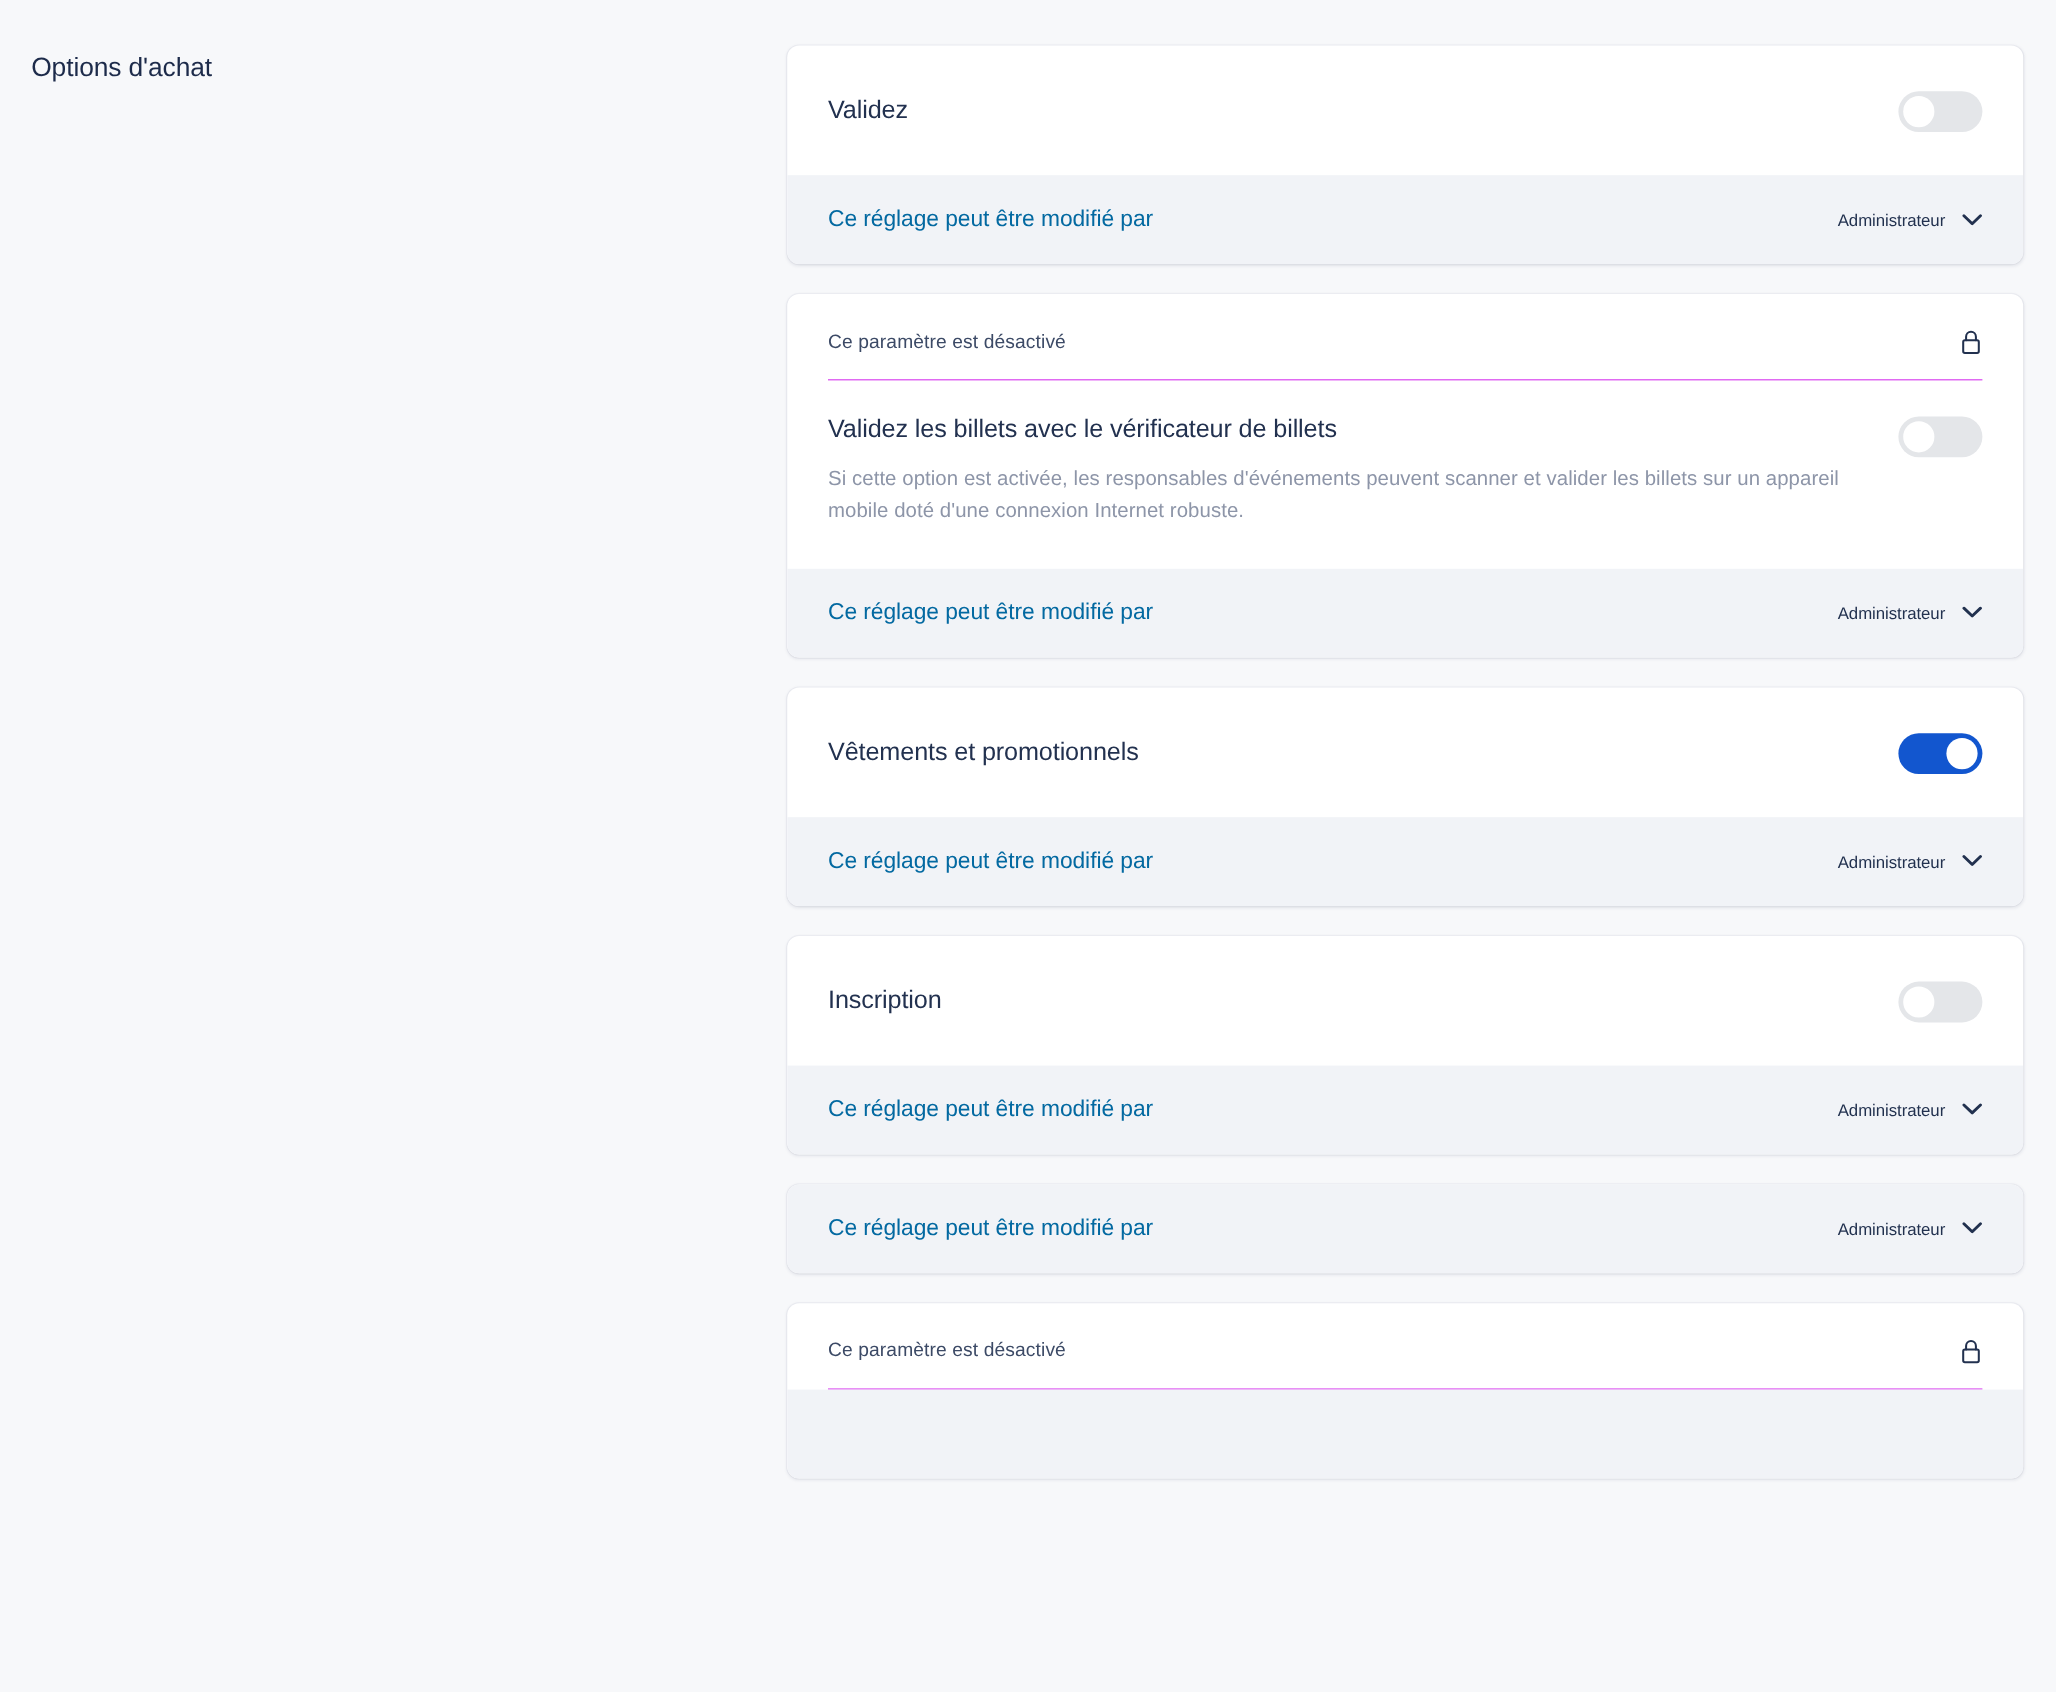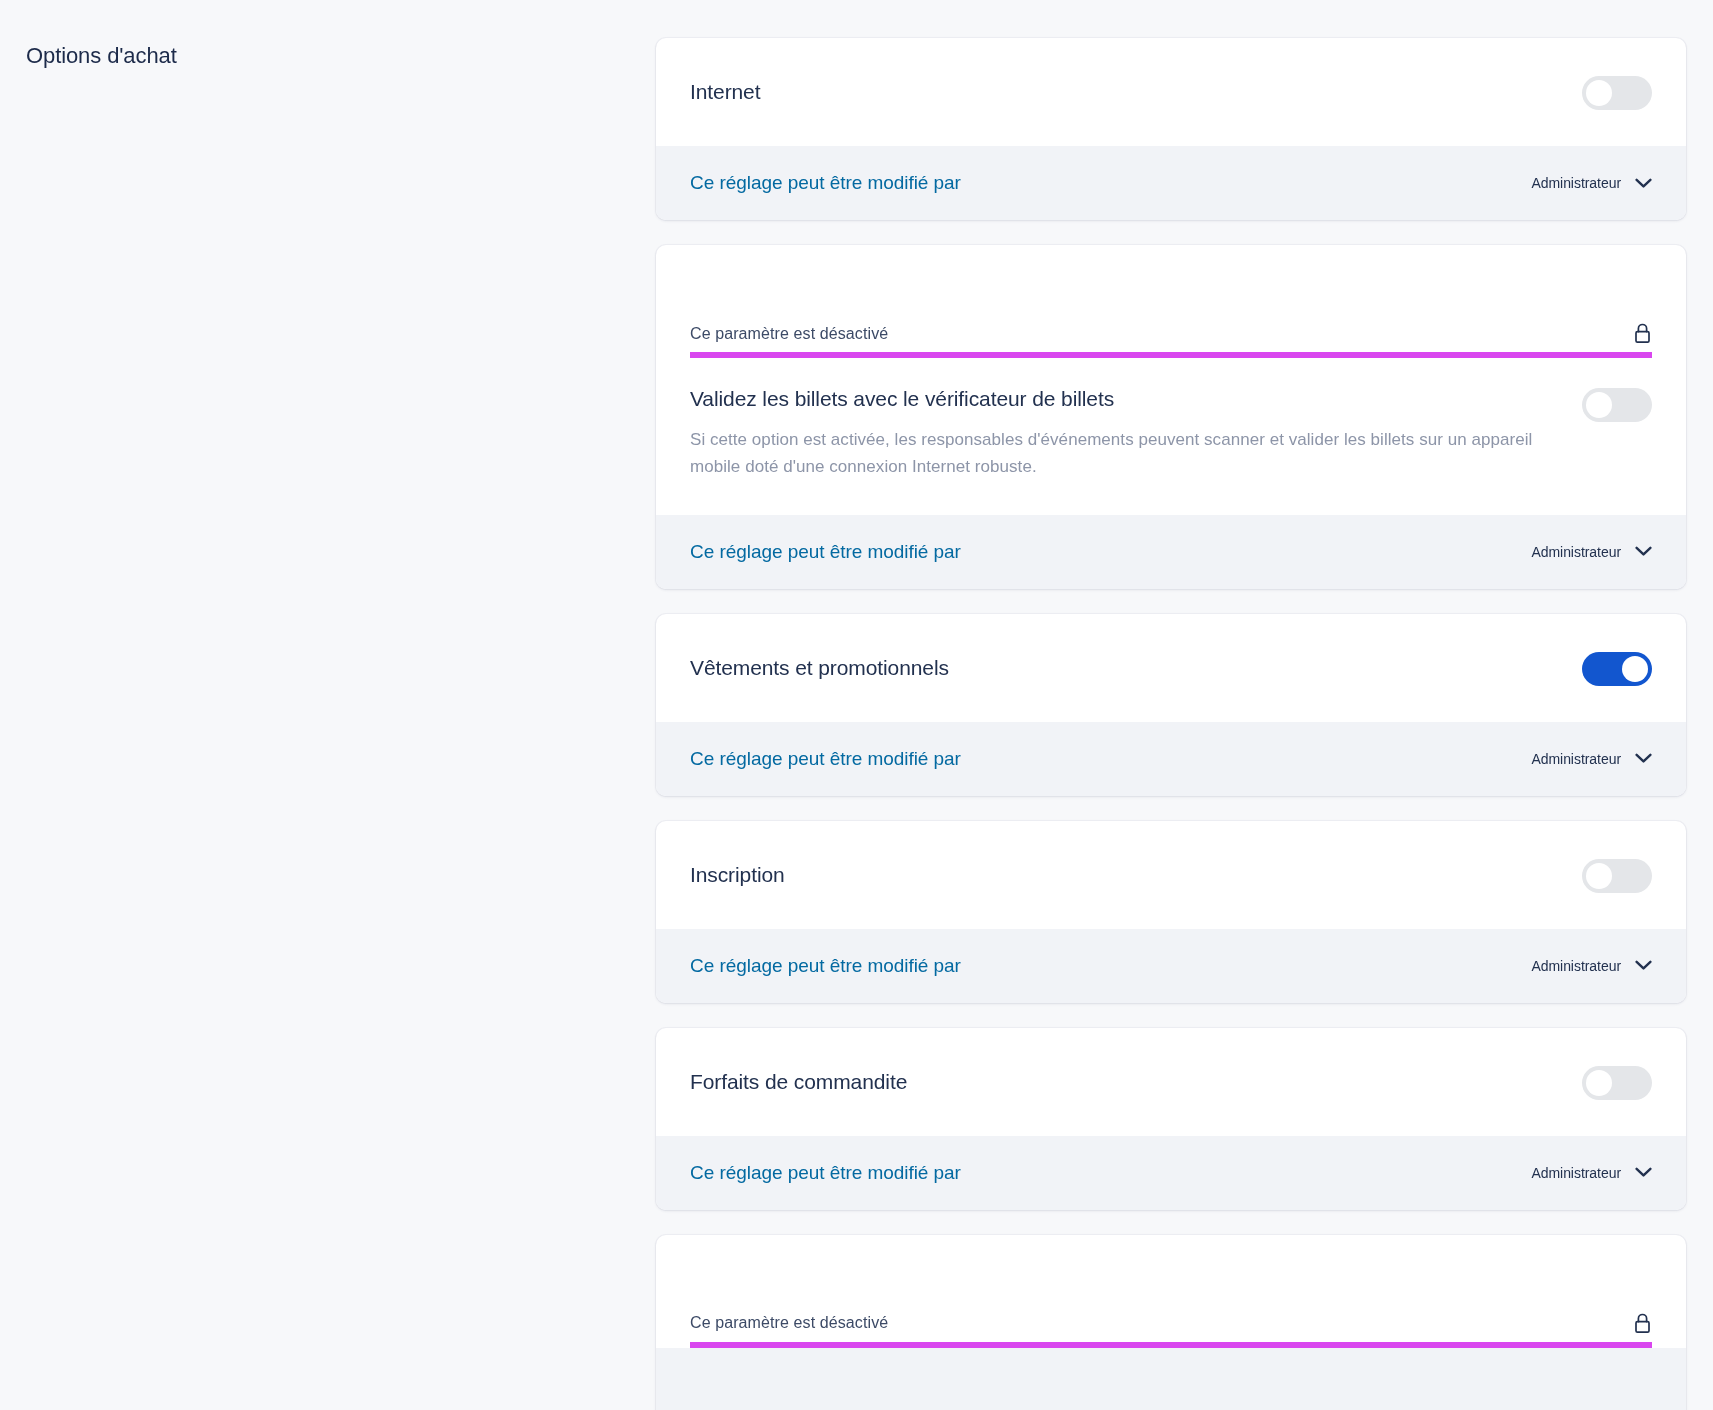--- a/index.html
+++ b/index.html
@@ -53,23 +53,22 @@
   }
 
   
   .lock-row {
     padding: 30px 34px 0 34px;
   }
   .lock-row-inner {
     display: flex;
     align-items: center;
     justify-content: space-between;
-    padding-bottom: 8px;
-    border-bottom: 6px solid #d946ef;
-    margin-top: 48px;
+    padding-bottom: 20px;
+    border-bottom: 1px solid #d946ef;
   }
   .lock-text {
     font-size: 16px;
     color: #3c4a66;
     letter-spacing: 0.1px;
   }
   .lock-icon {
     display: block;
     width: 19px;
     height: 21px;
@@ -172,21 +171,21 @@
 
 <div class="page">
 
   <h1 class="page-title">Options d'achat</h1>
 
   <div class="cards">
 
     <div class="card">
       <div class="card-body compact">
         <div class="body-text">
-          <div class="setting-title">Internet</div>
+          <div class="setting-title">Validez</div>
         </div>
         <div class="toggle">
           <span class="knob"></span>
         </div>
       </div>
       <div class="card-footer">
         <span class="footer-label">Ce réglage peut être modifié par</span>
         <span class="footer-value">
           <span>Administrateur</span>
           <svg class="chev" viewBox="0 0 17 11" aria-hidden="true">
@@ -260,28 +259,20 @@
         <span class="footer-value">
           <span>Administrateur</span>
           <svg class="chev" viewBox="0 0 17 11" aria-hidden="true">
             <path d="M1.6 1.8 L8.5 8.4 L15.4 1.8" fill="none" stroke="#22314f" stroke-width="2.4" stroke-linecap="round" stroke-linejoin="round"></path>
           </svg>
         </span>
       </div>
     </div>
 
     <div class="card">
-      <div class="card-body compact">
-        <div class="body-text">
-          <div class="setting-title">Forfaits de commandite</div>
-        </div>
-        <div class="toggle">
-          <span class="knob"></span>
-        </div>
-      </div>
       <div class="card-footer">
         <span class="footer-label">Ce réglage peut être modifié par</span>
         <span class="footer-value">
           <span>Administrateur</span>
           <svg class="chev" viewBox="0 0 17 11" aria-hidden="true">
             <path d="M1.6 1.8 L8.5 8.4 L15.4 1.8" fill="none" stroke="#22314f" stroke-width="2.4" stroke-linecap="round" stroke-linejoin="round"></path>
           </svg>
         </span>
       </div>
     </div>

